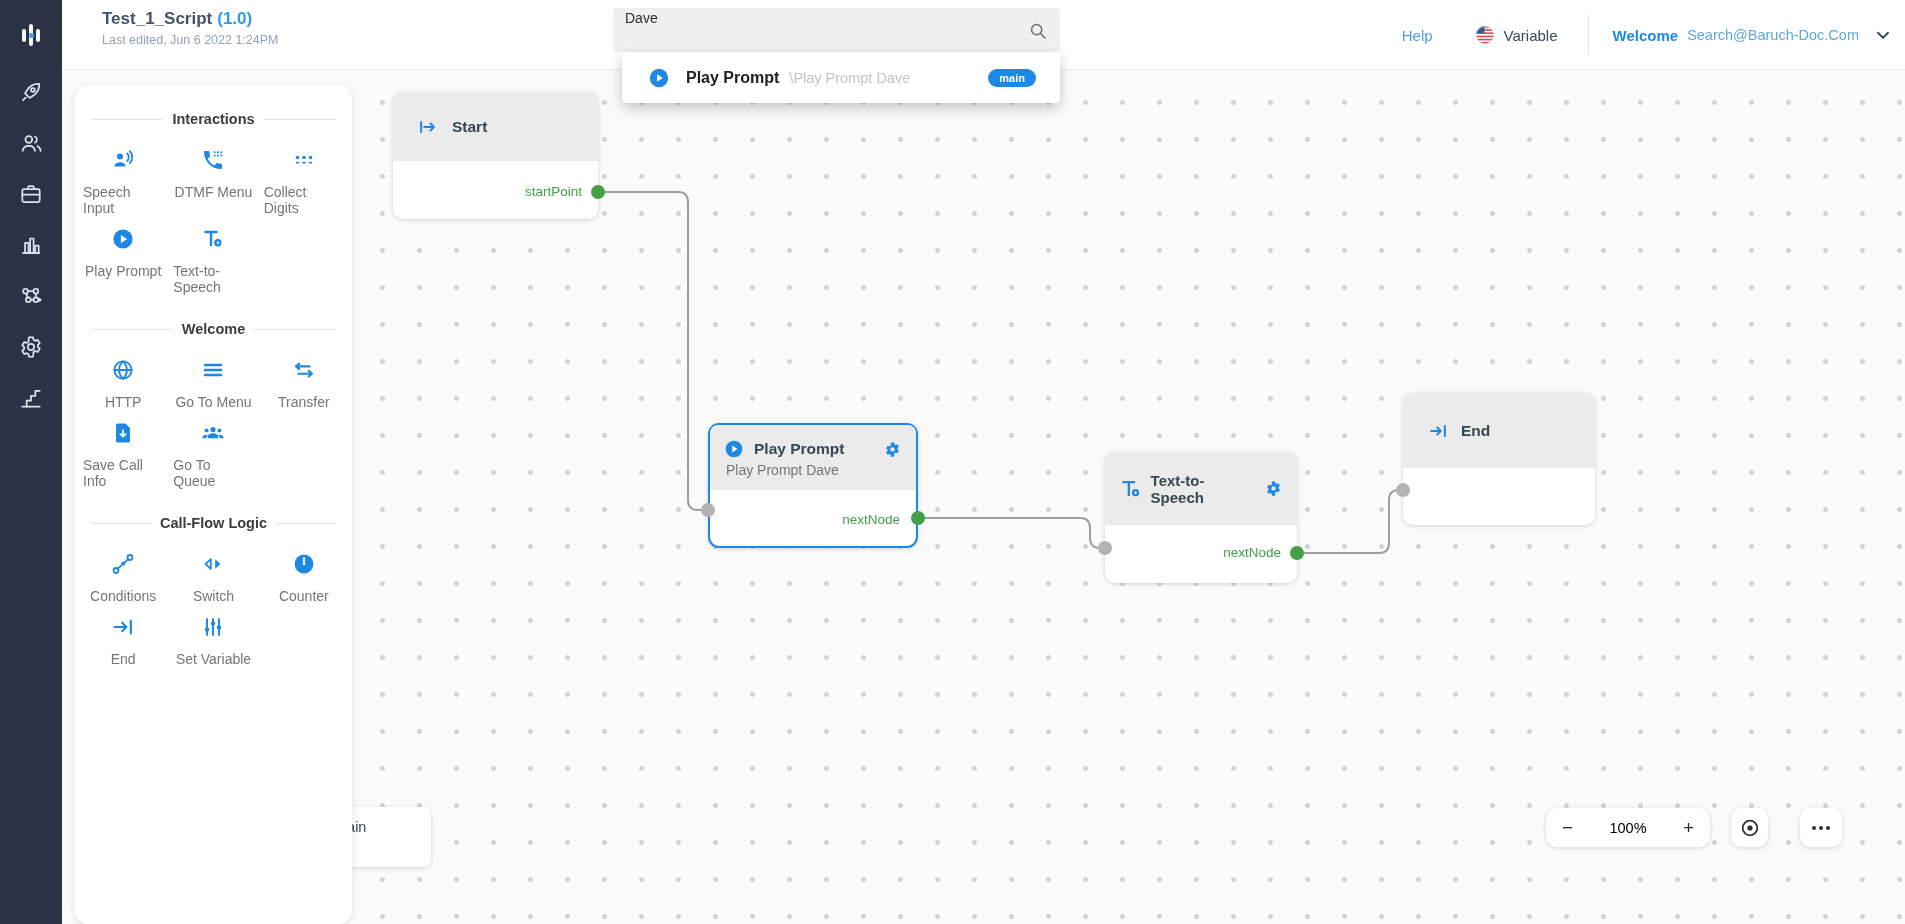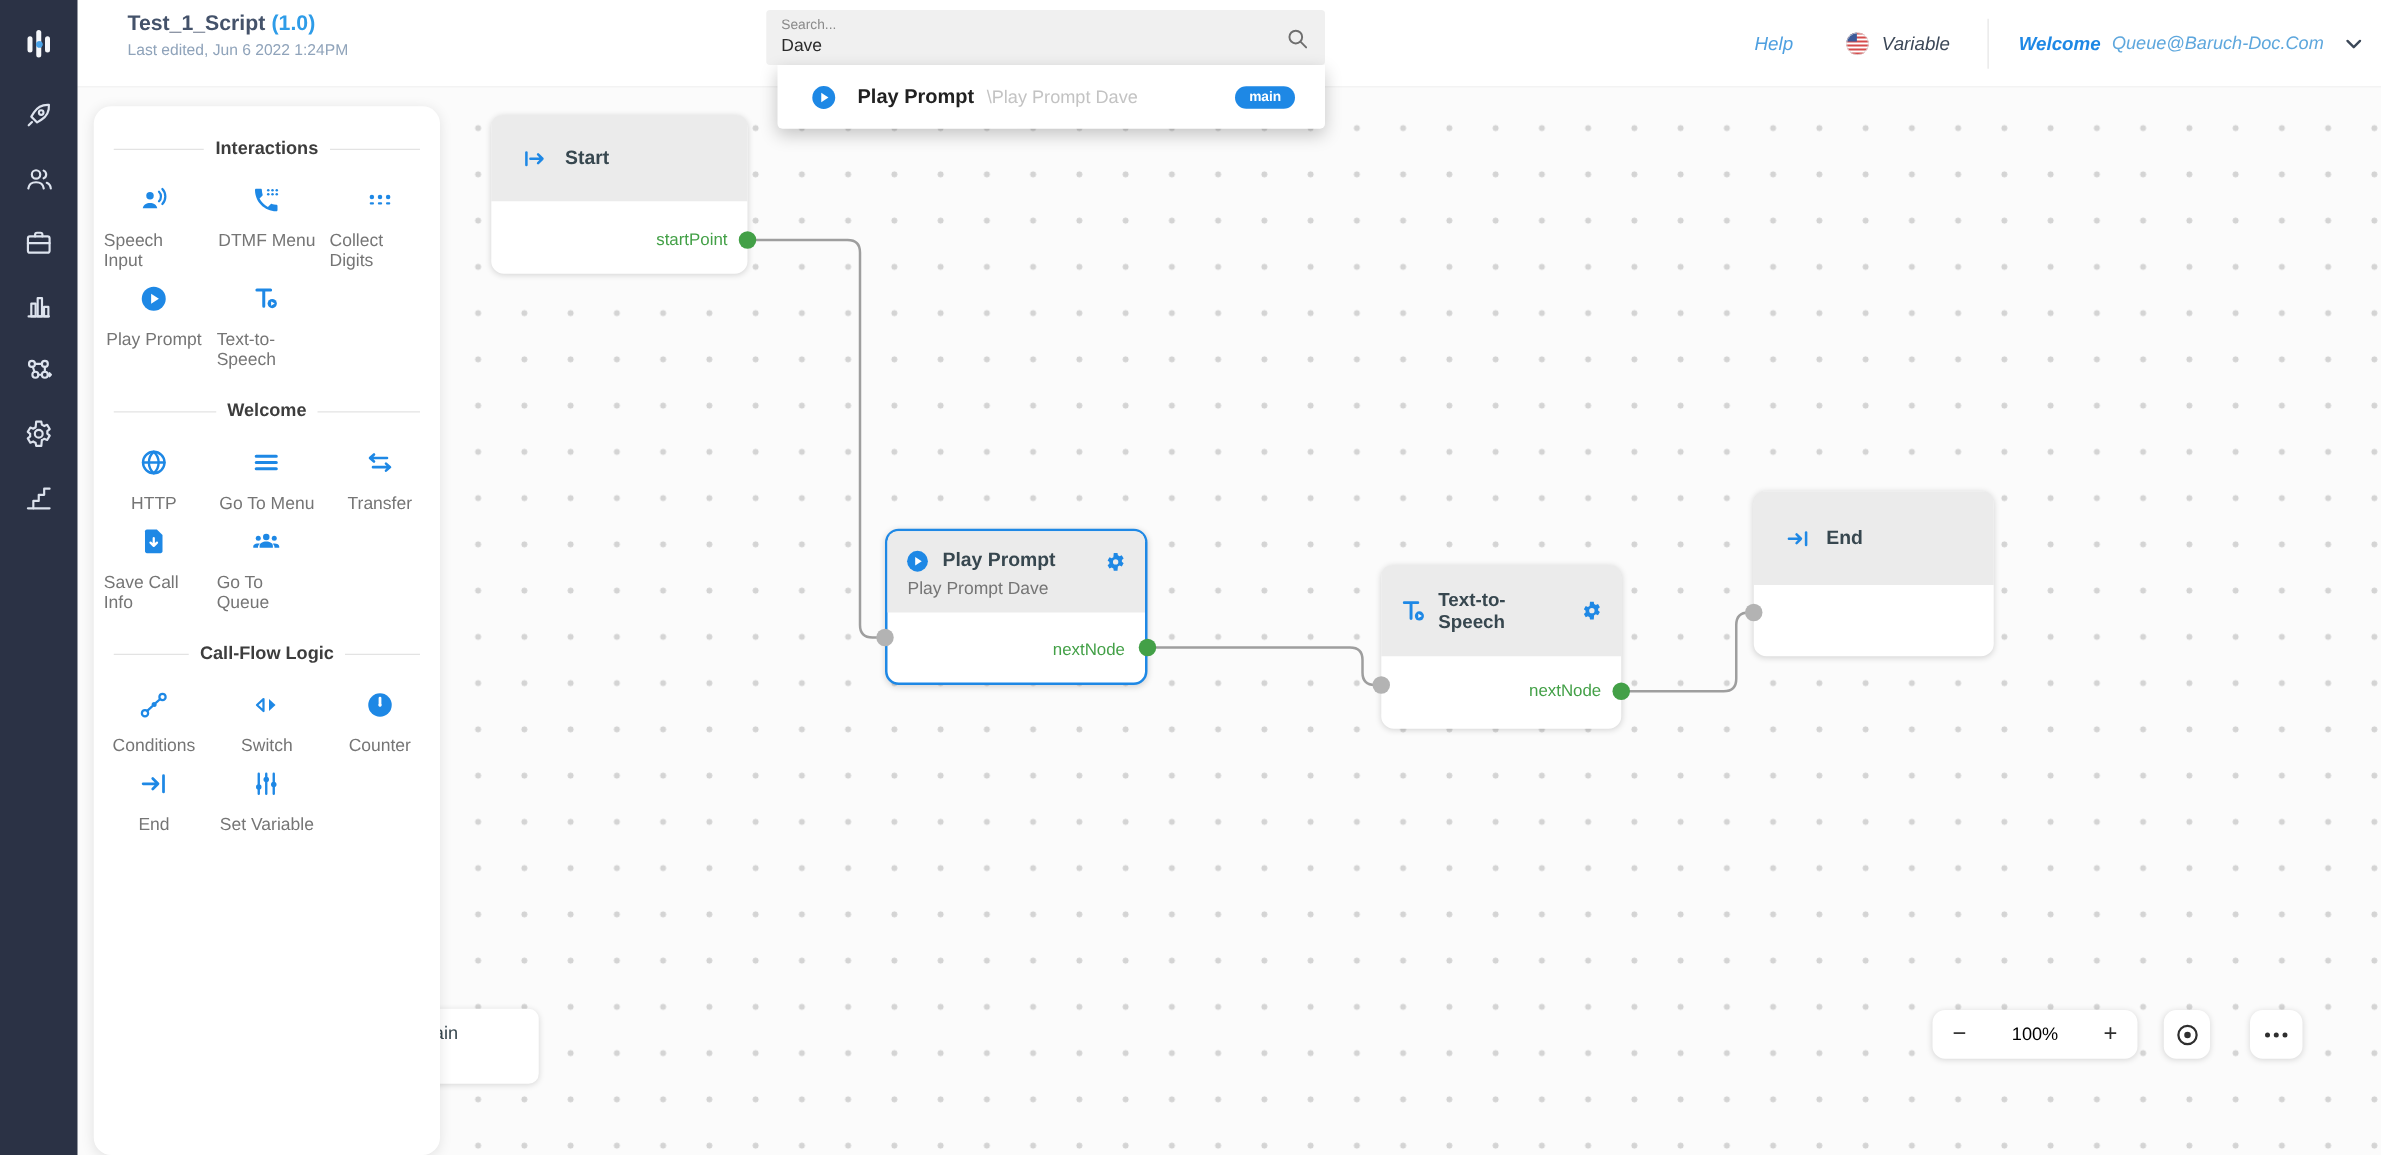--- a/index.html
+++ b/index.html
@@ -25,21 +25,21 @@
   .search-box { position:absolute; left:551px; top:8px; width:447px; height:44px; background:#f0f0f0; border-radius:3px; cursor:text; }
   .search-label { font-size:11px; color:#8a8a8a; padding:6px 12px 0; }
   .search-input { display:block; width:380px; border:none; outline:none; background:transparent; font-family:"Liberation Sans",sans-serif; font-size:14px; color:#2b2b2b; padding:2px 12px 0; }
   .search-glass { position:absolute; right:12px; top:13px; }
 
   .search-drop { position:absolute; left:560px; top:52px; width:438px; height:51px; background:#fff; border-radius:0 0 4px 4px; box-shadow:0 5px 14px rgba(0,0,0,.22); display:flex; align-items:center; padding:0 24px 0 26px; cursor:pointer; }
   .drop-title { font-size:16px; font-weight:600; color:#212121; margin-left:16px; }
   .drop-path { font-size:14.5px; color:#c3c3c3; margin-left:10px; }
   .drop-badge { margin-left:auto; background:#1e88e5; color:#fff; font-size:11px; font-weight:600; padding:3px 11px; border-radius:10px; }
 
-  .header-right { position:absolute; right:12px; top:0; height:70px; display:flex; align-items:center;font-style:italic; }
+  .header-right { position:absolute; right:12px; top:0; height:70px; display:flex; align-items:center; }
   .help-link { color:#4d9fe0; font-size:15px; cursor:pointer; }
   .lang { display:flex; align-items:center; gap:9px; margin-left:42px; cursor:pointer; }
   .lang-label { font-size:15px; color:#3c4858; }
   .vdiv { width:1px; height:40px; background:#e6e6e6; margin:0 24px 0 30px; }
   .welcome { font-size:15px; font-weight:700; color:#1e88e5; cursor:pointer; }
   .useremail { font-size:14.5px; color:#5ea7dd; margin-left:9px; cursor:pointer; }
   .user-chevron { margin-left:14px; cursor:pointer; display:flex; }
 
   
   .canvas { position:absolute; left:62px; top:70px; width:1843px; height:854px; background:#fbfbfb;
@@ -145,21 +145,20 @@
   </div>
 </div>
 
 <div class="header">
   <div class="title-block">
     <div class="title-line"><span>Test_1_Script</span><span class="ver">(1.0)</span></div>
     <div class="subtitle">Last edited, Jun 6 2022 1:24PM</div>
   </div>
 
   <div class="search-box">
-    <div class="search-label">Search...</div>
     <input class="search-input" value="Dave" style="">
     <svg class="search-glass" width="20" height="20" viewBox="0 0 22 22">
         <circle cx="9.5" cy="9.5" r="5.6" fill="none" stroke="#6f6f6f" stroke-width="1.7"></circle>
         <path d="M13.8 13.8L18.6 18.6" stroke="#6f6f6f" stroke-width="1.7" stroke-linecap="round"></path>
       </svg>
   </div>
 
   <div class="search-drop">
     <svg width="22" height="22" viewBox="0 0 24 24">
         <circle cx="12" cy="12" r="10" fill="#1e88e5"></circle>
@@ -190,21 +189,21 @@
               <rect y="17" width="20" height="1.6"></rect>
             </g>
           <rect width="9.5" height="8.2" fill="#3c5a9a"></rect>
           </g>
         <circle cx="10" cy="10" r="8.7" fill="none" stroke="#d8d8d8" stroke-width="0.6"></circle>
       </svg>
       <span class="lang-label">Variable</span>
     </span>
     <span class="vdiv"></span>
     <span class="welcome">Welcome</span>
-    <span class="useremail">Queue@Baruch-Doc.Com</span>
+    <span class="useremail">Search@Baruch-Doc.Com</span>
     <span class="user-chevron">
       <svg width="20" height="20" viewBox="0 0 22 22">
           <path d="M5.5 8.5l5.5 5.5 5.5-5.5" fill="none" stroke="#3c4858" stroke-width="2.1" stroke-linecap="round" stroke-linejoin="round"></path>
         </svg>
     </span>
   </div>
 </div>
 
 <div class="canvas">
   <svg class="edges">

